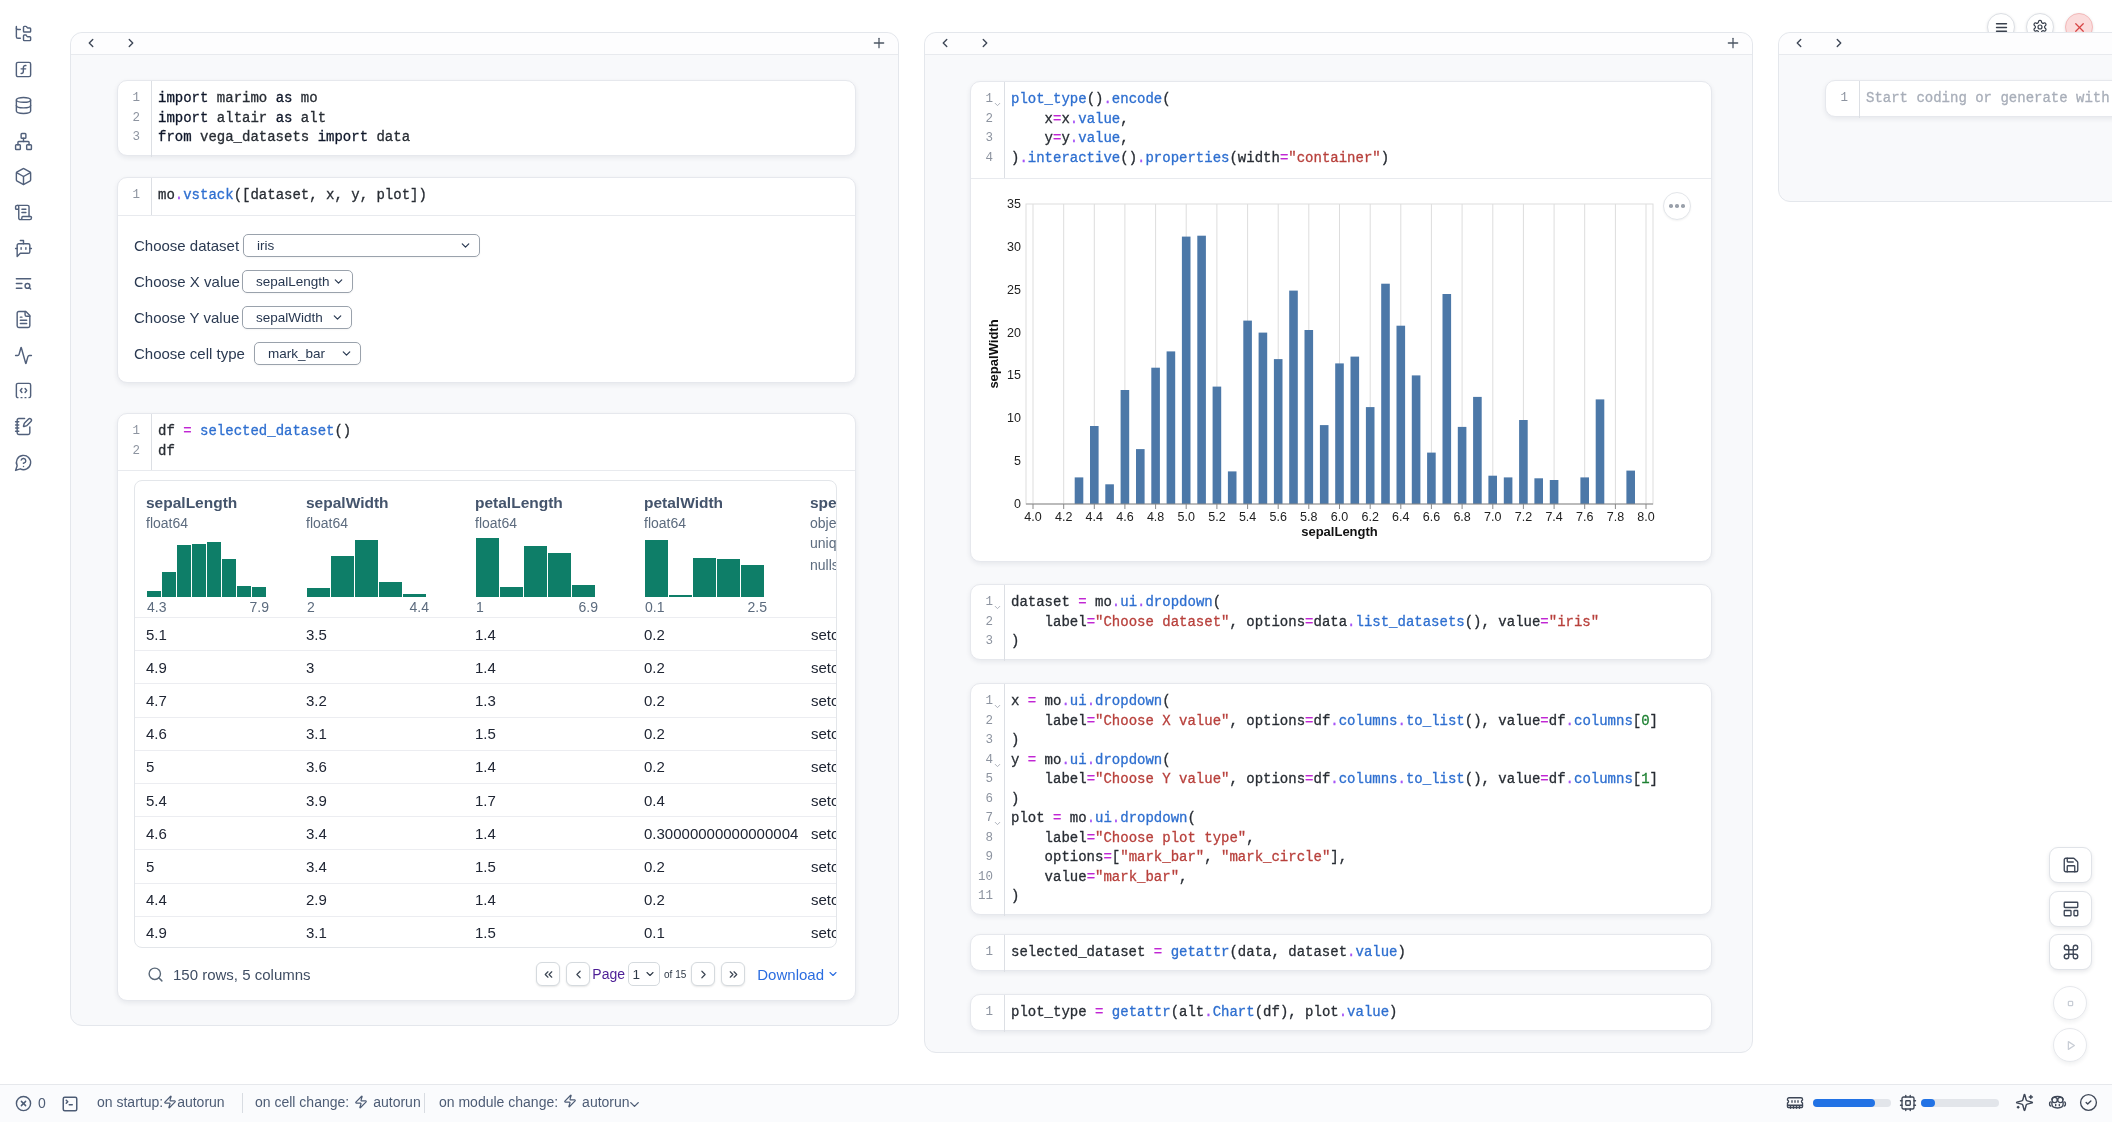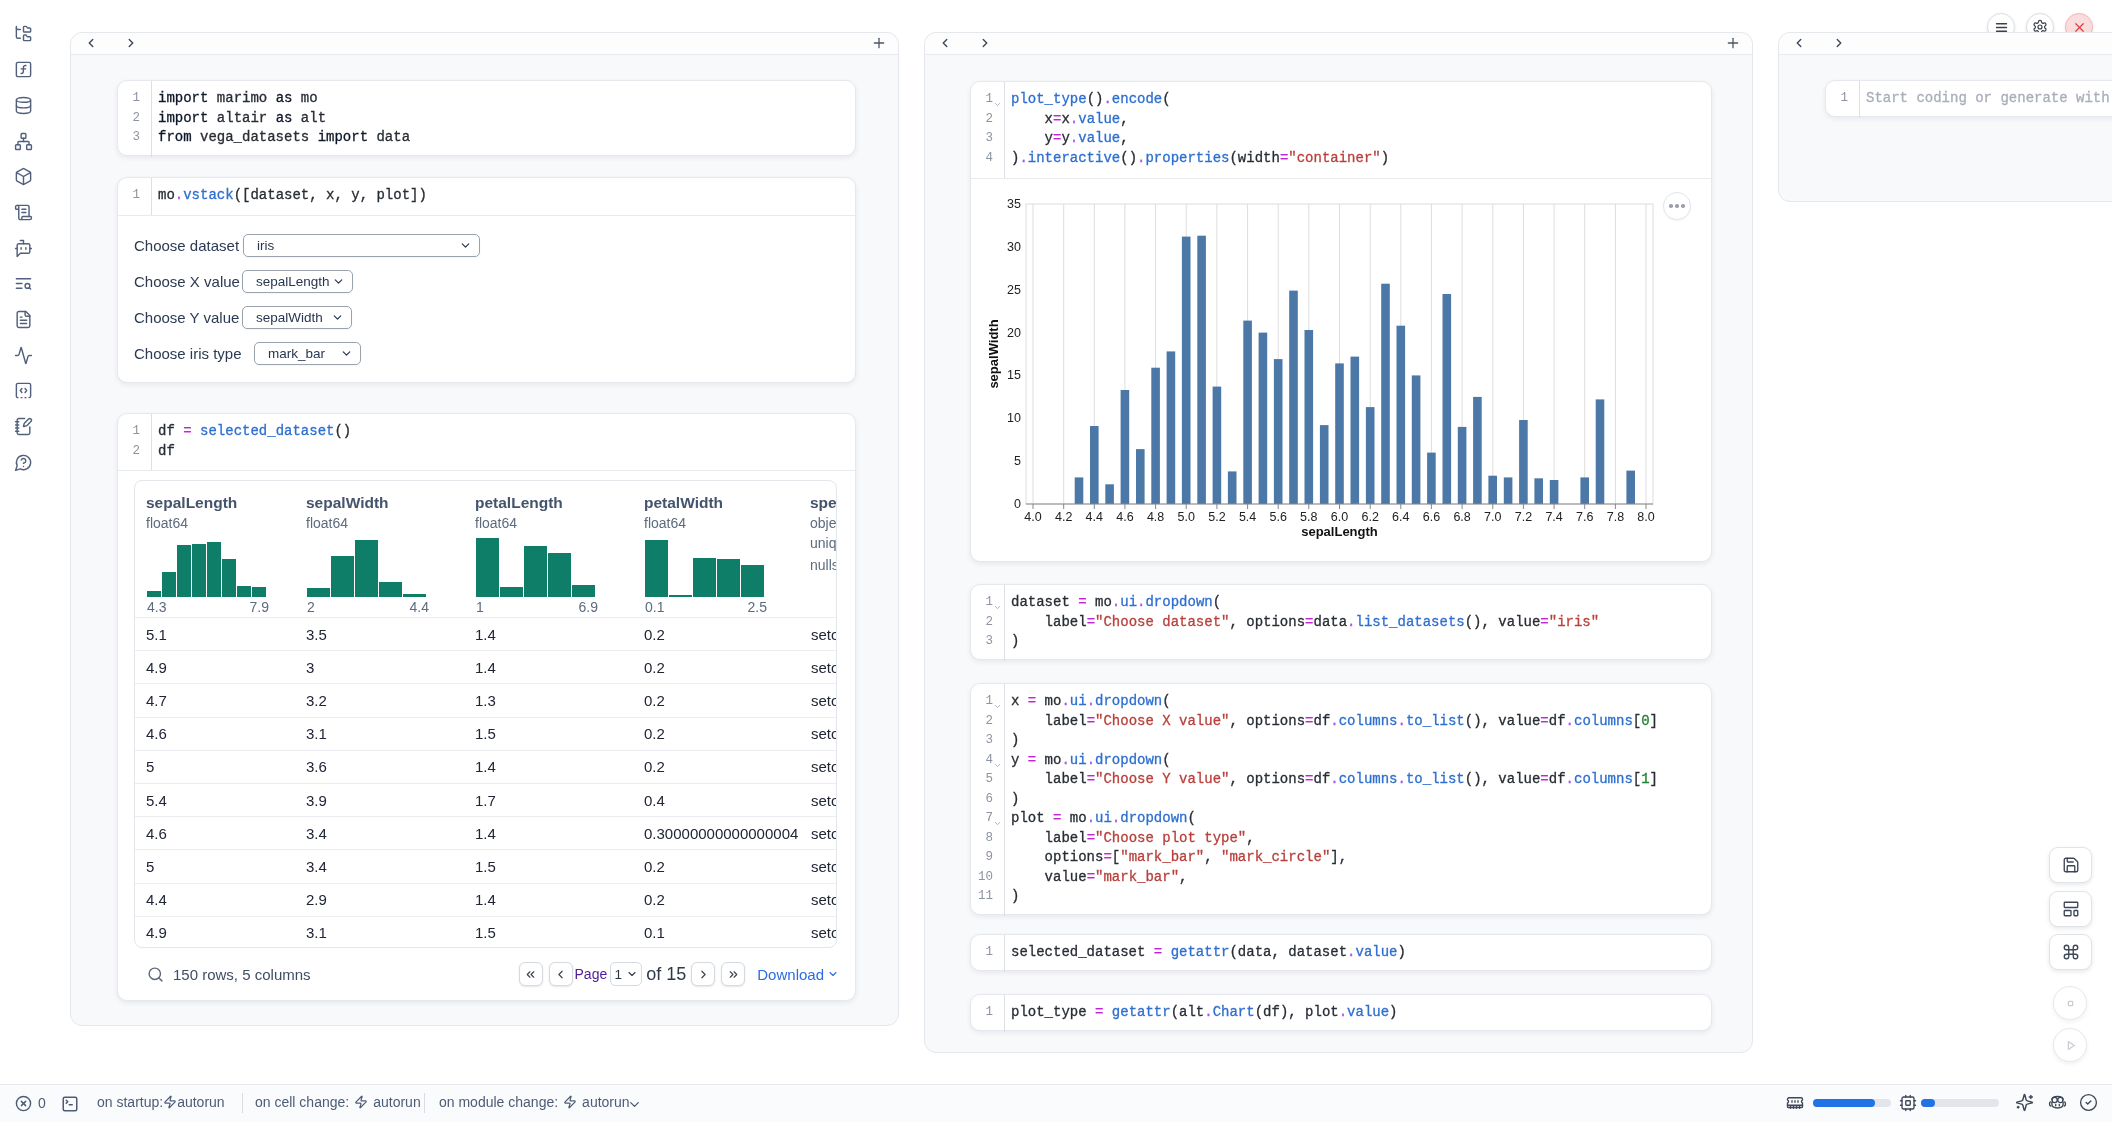--- a/index.html
+++ b/index.html
@@ -202,21 +202,21 @@
             <path d="m6 9 6 6 6-6"></path>
           </svg>
         </div>
         <div class="dlab" style="top:90px">Choose Y value</div>
         <div class="dsel" style="top:90px;left:124px;width:110px;">
           <span>sepalWidth</span>
           <svg class="" style="" width="13" height="13" viewBox="0 0 24 24" fill="none" stroke="currentColor" stroke-width="2.2" stroke-linecap="round" stroke-linejoin="round">
             <path d="m6 9 6 6 6-6"></path>
           </svg>
         </div>
-        <div class="dlab" style="top:126px">Choose iris type</div>
+        <div class="dlab" style="top:126px">Choose cell type</div>
         <div class="dsel" style="top:126px;left:136px;width:107px;">
           <span>mark_bar</span>
           <svg class="" style="" width="13" height="13" viewBox="0 0 24 24" fill="none" stroke="currentColor" stroke-width="2.2" stroke-linecap="round" stroke-linejoin="round">
             <path d="m6 9 6 6 6-6"></path>
           </svg>
         </div>
       </div>
     </div>
 <div class="cell" style="left:117px;top:413px;width:739px;height:588px">
       <div class="cw" style="height:56px">
@@ -385,21 +385,21 @@
           </span>
           <span class="pgbtn" style="margin-left:6px">
             <svg class="" style="" width="13" height="13" viewBox="0 0 24 24" fill="none" stroke="currentColor" stroke-width="2.2" stroke-linecap="round" stroke-linejoin="round">
               <path d="m15 18-6-6 6-6"></path>
             </svg>
           </span>
           <span style="margin-left:2px;font-size:14px;color:#4c1d95">Page</span>
           <span style="margin-left:3px;width:32px;height:24px;border:1px solid #d5dade;border-radius:5px;background:#fff;display:inline-flex;align-items:center;justify-content:center;font-size:13.5px;color:#2e3947">1&nbsp;<svg class="" style="" width="12" height="12" viewBox="0 0 24 24" fill="none" stroke="currentColor" stroke-width="2.2" stroke-linecap="round" stroke-linejoin="round">
               <path d="m6 9 6 6 6-6"></path>
             </svg></span>
-          <span style="margin-left:4px;font-size:18px;color:#2e3947">of 15</span>
+          <span style="margin-left:4px;font-size:10px;color:#2e3947">of 15</span>
           <span class="pgbtn" style="margin-left:5px">
             <svg class="" style="" width="13" height="13" viewBox="0 0 24 24" fill="none" stroke="currentColor" stroke-width="2.2" stroke-linecap="round" stroke-linejoin="round">
               <path d="m9 18 6-6-6-6"></path>
             </svg>
           </span>
           <span class="pgbtn" style="margin-left:6px">
             <svg class="" style="" width="13" height="13" viewBox="0 0 24 24" fill="none" stroke="currentColor" stroke-width="2.2" stroke-linecap="round" stroke-linejoin="round">
               <path d="m6 17 5-5-5-5"></path>
               <path d="m13 17 5-5-5-5"></path>
             </svg>
@@ -613,21 +613,21 @@
     </div>
 <div style="position:absolute;left:242px;top:1093px;width:1px;height:20px;background:#d8dce2"></div>
 <div style="position:absolute;left:255px;top:1094px;display:flex;align-items:center;gap:5px" class="sbtext">
       <span>on cell change:</span>
       <svg class="" style="" width="14" height="14" viewBox="0 0 24 24" fill="none" stroke="currentColor" stroke-width="2" stroke-linecap="round" stroke-linejoin="round">
         <path d="M4 14a1 1 0 0 1-.78-1.63l9.9-10.2a.5.5 0 0 1 .86.46l-1.92 6.02A1 1 0 0 0 13 10h7a1 1 0 0 1 .78 1.63l-9.9 10.2a.5.5 0 0 1-.86-.46l1.92-6.02A1 1 0 0 0 11 14z"></path>
       </svg>
       <span>autorun</span>
     </div>
 <div style="position:absolute;left:424px;top:1093px;width:1px;height:20px;background:#d8dce2"></div>
-<div style="position:absolute;left:439px;top:1094px;display:flex;align-items:center;gap:5px" class="sbtext">
+<div style="position:absolute;left:439px;top:1094px;display:flex;align-items:flex-start;gap:5px" class="sbtext">
       <span>on module change:</span>
       <svg class="" style="" width="14" height="14" viewBox="0 0 24 24" fill="none" stroke="currentColor" stroke-width="2" stroke-linecap="round" stroke-linejoin="round">
         <path d="M4 14a1 1 0 0 1-.78-1.63l9.9-10.2a.5.5 0 0 1 .86.46l-1.92 6.02A1 1 0 0 0 13 10h7a1 1 0 0 1 .78 1.63l-9.9 10.2a.5.5 0 0 1-.86-.46l1.92-6.02A1 1 0 0 0 11 14z"></path>
       </svg>
       <span>autorun</span>
     </div>
 <div style="position:absolute;left:627px;top:1097px;color:#4d5c75"><svg class="" style="" width="15" height="15" viewBox="0 0 24 24" fill="none" stroke="currentColor" stroke-width="2.2" stroke-linecap="round" stroke-linejoin="round">
         <path d="m6 9 6 6 6-6"></path>
       </svg></div>
 <div style="position:absolute;left:1786px;top:1094px;color:#3e4757"><svg class="" style="" width="18" height="18" viewBox="0 0 24 24" fill="none" stroke="currentColor" stroke-width="1.8" stroke-linecap="round" stroke-linejoin="round">

